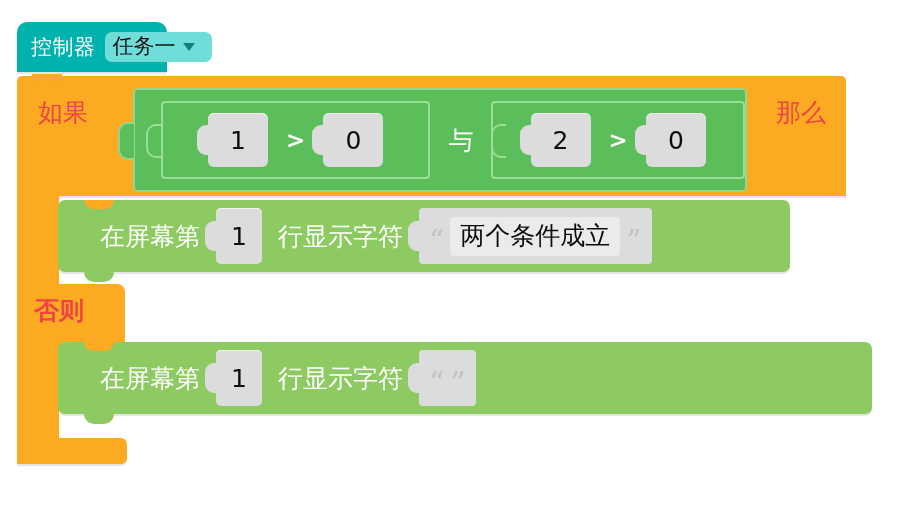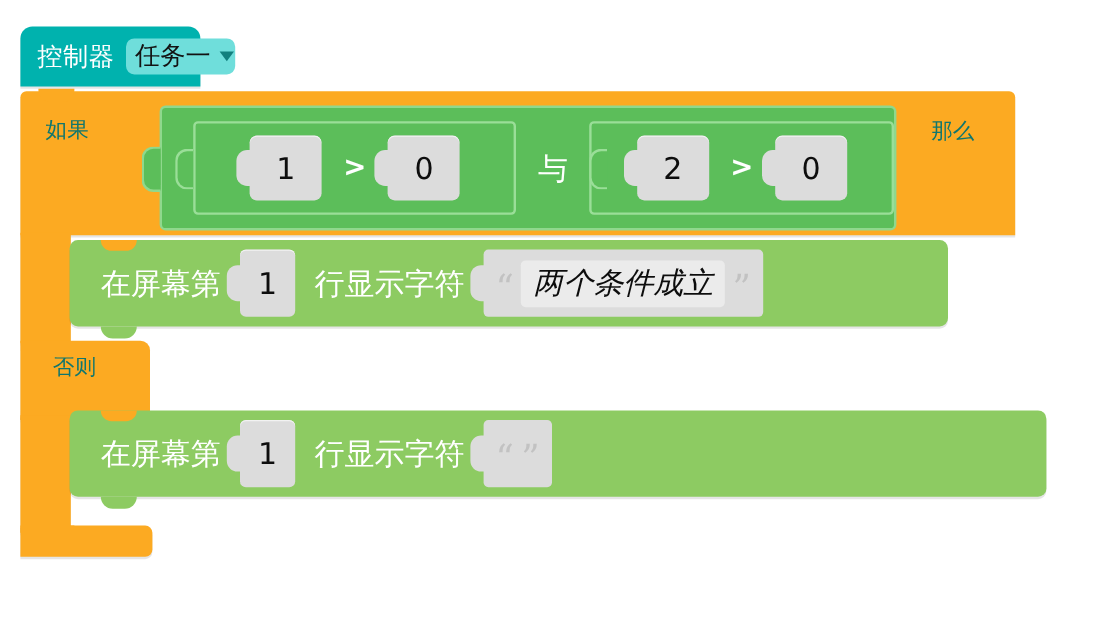--- a/index.html
+++ b/index.html
@@ -44,21 +44,21 @@
     color: #ffffff;
     font-size: 21px;
     line-height: 1;
     letter-spacing: 0.5px;
     white-space: nowrap;
   }
   .hat-dropdown {
     margin-left: 9px;
     background: #6fdedb;
     border-radius: 7px;
-    padding: 3px 1px 4px 8px;
+    padding: 3px 17px 4px 8px;
     display: flex;
     align-items: center;
     gap: 7px;
     white-space: nowrap;
   }
   .hat-dropdown .dd-text {
     color: #131313;
     font-size: 21px;
     line-height: 1.05;
   }
@@ -108,29 +108,29 @@
   }
   
   .if-foot {
     left: 0; top: 368px;
     width: 110px; height: 26px;
     border-radius: 0 6px 6px 0;
   }
 
   .if-label, .else-label, .then-label {
     position: absolute;
-    color: #0f766e;
-    font-size: 18px;
+    color: #ef4444;
+    font-size: 25px;
     line-height: 1;
     white-space: nowrap;
     z-index: 24;
   }
   .if-label  { left: 38px; top: 100px; }
   .then-label{ left: 776px; top: 100px; font-family: Liberation Serif, serif; }
-  .else-label{ left: 44px; top: 298px; }
+  .else-label{ left: 34px; top: 298px; font-weight: bold; }
   .notch-orange-top {
     position: absolute;
     left: 32px; top: 74px;
     width: 30px; height: 11px;
     background: #fcaa22;
     border-radius: 0 0 10px 10px;
     z-index: 26;
   }
   .notch-orange-bottom {
     position: absolute;
@@ -266,21 +266,21 @@
   }
 
   
   .stmt-block {
     position: absolute;
     background: #8dcb62;
     border-radius: 7px;
     box-shadow: 0 2px 0 rgba(0,0,0,0.10);
     display: flex;
     align-items: center;
-    padding-left: 26px;
+    padding-left: 42px;
     box-sizing: border-box;
     gap: 16px;
     z-index: 20;
   }
   .stmt-1 { left: 58px; top: 200px; width: 732px; height: 72px; }
   .stmt-2 { left: 58px; top: 342px; width: 814px; height: 72px; }
 
   .stmt-text {
     color: #ffffff;
     font-size: 25px;
@@ -344,21 +344,20 @@
     user-select: none;
   }
   .str-val {
     background: #ebebeb;
     border-radius: 4px;
     color: #0d0d0d;
     font-size: 25px;
     line-height: 1;
     padding: 6px 10px 8px 10px;
     white-space: nowrap;
-    font-style: italic;
   }
 
   .num-in-stmt {
     min-width: 46px;
     height: 56px;
     border-radius: 5px;
   }
 </style>
 </head>
 <body>

